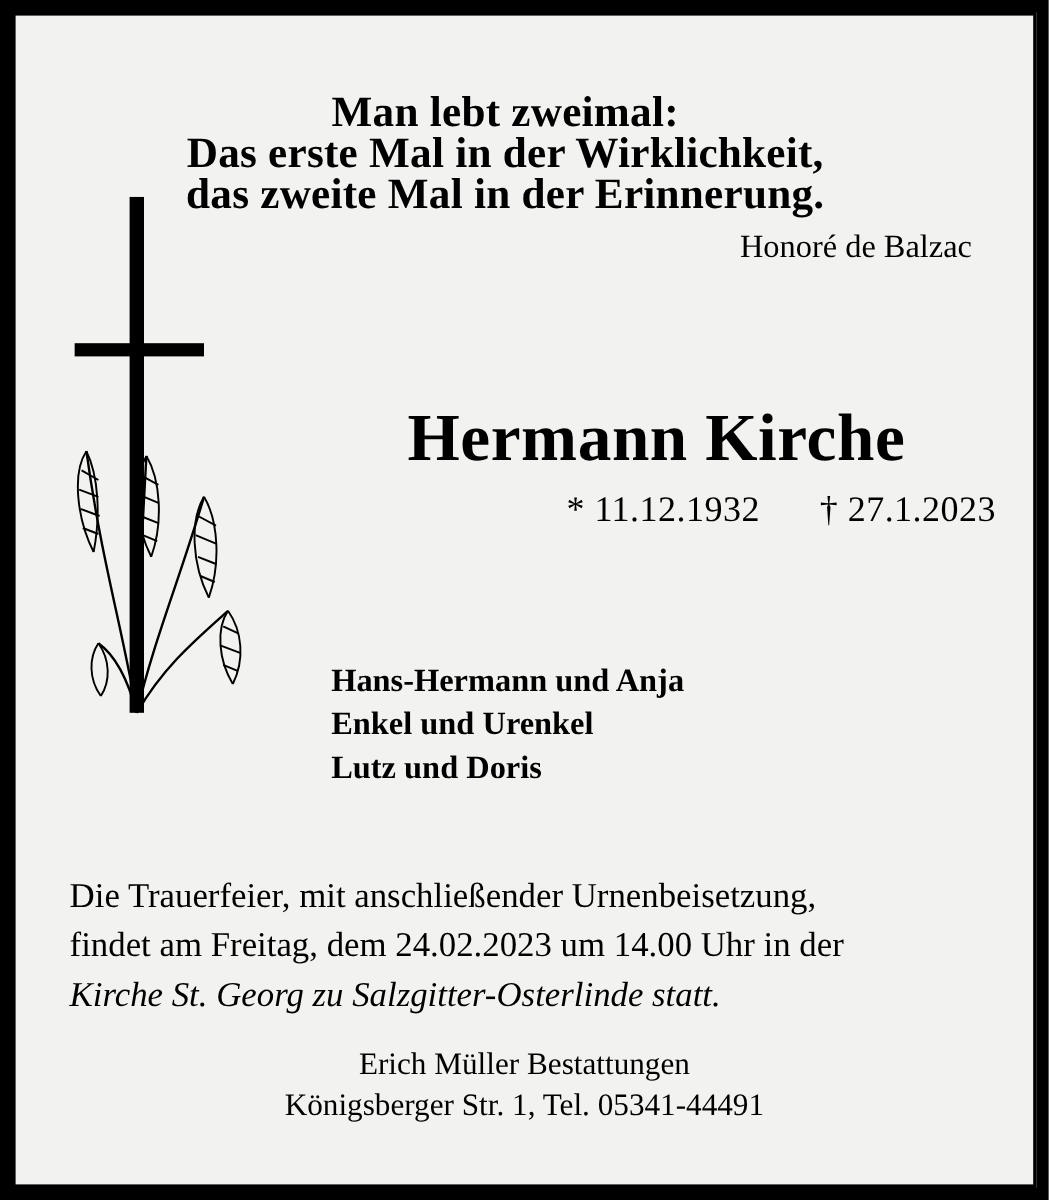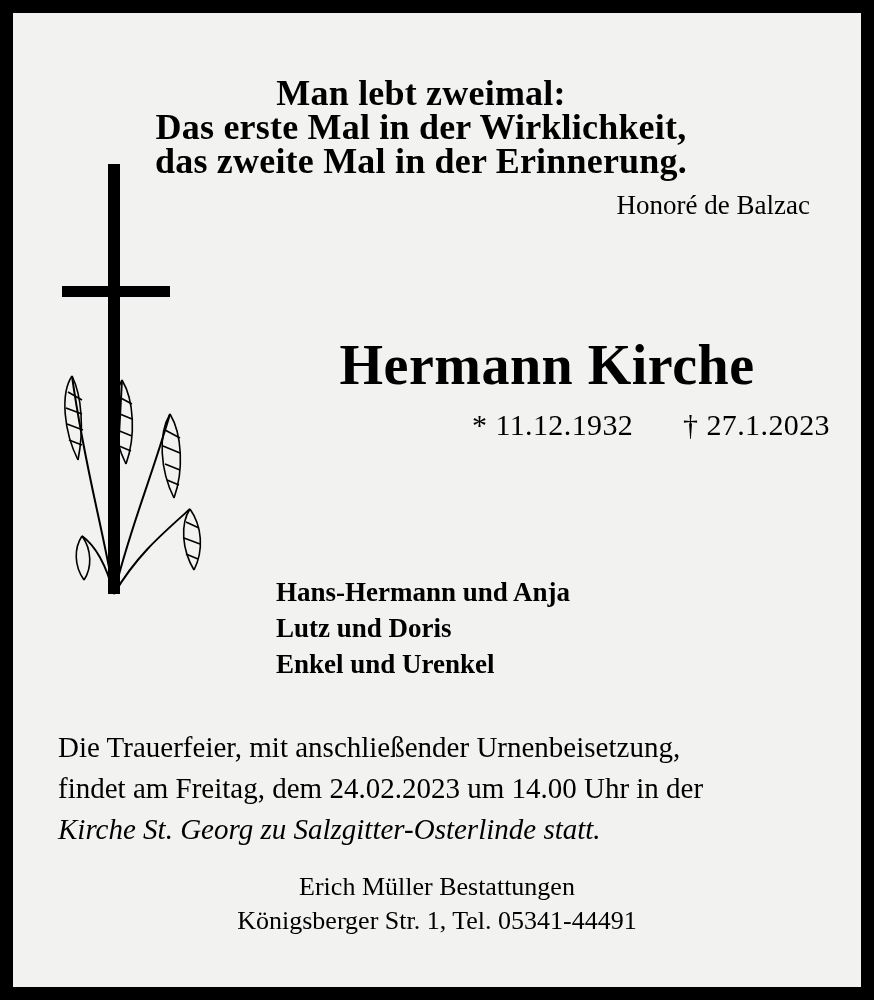--- a/index.html
+++ b/index.html
@@ -93,21 +93,21 @@
     text-align: right;
   }
   .dates .date-sep {
     display: inline-block;
     width: 34px;
   }
 
   
   .family-block {
     position: absolute;
-    top: 560px;
+    top: 535px;
     left: 262px;
     text-align: left;
   }
   .family-line {
     font-weight: bold;
     font-size: 27px;
     line-height: 36px;
   }
 
   
@@ -197,22 +197,22 @@
           <span>*</span>
           <span>11.12.1932</span>
           <span class="date-sep"></span>
           <span>†</span>
           <span>27.1.2023</span>
         </div>
       </div>
 
       <div class="family-block">
         <div class="family-line">Hans-Hermann und Anja</div>
+        <div class="family-line">Enkel und Urenkel</div>
         <div class="family-line">Lutz und Doris</div>
-        <div class="family-line">Enkel und Urenkel</div>
       </div>
 
       <div class="service-block">
         <div class="service-line">Die Trauerfeier, mit anschließender Urnenbeisetzung,</div>
         <div class="service-line">findet am Freitag, dem 24.02.2023 um 14.00 Uhr in der</div>
         <div class="service-line last">Kirche St. Georg zu Salzgitter-Osterlinde statt.</div>
       </div>
 
       <div class="footer-block">
         <div class="footer-line">Erich Müller Bestattungen</div>

